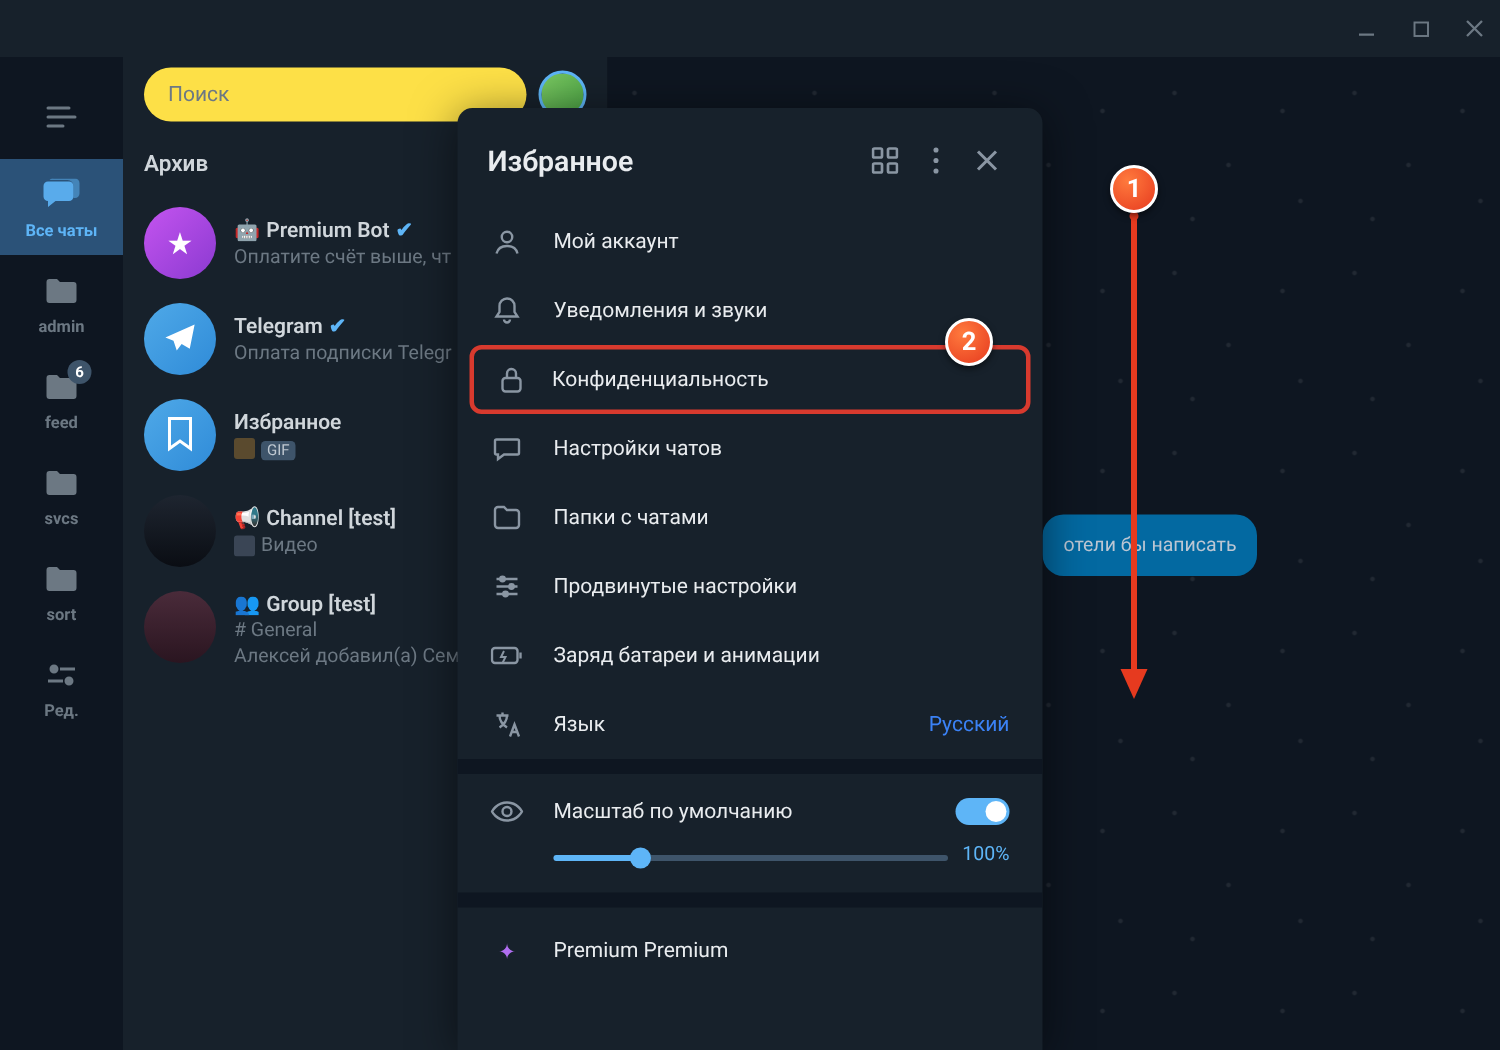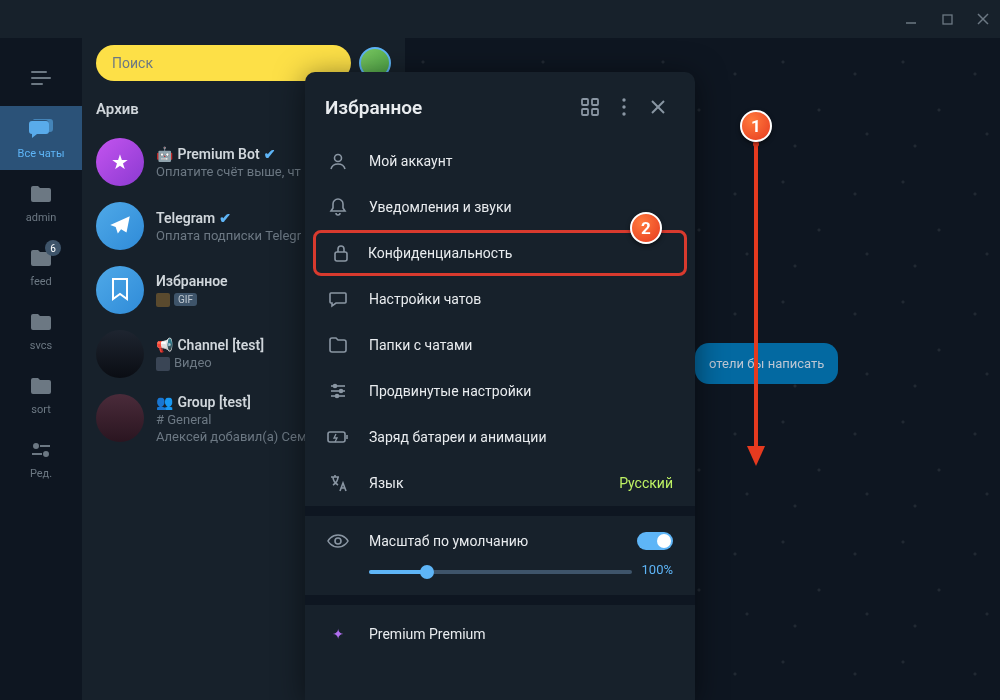--- a/index.html
+++ b/index.html
@@ -1,21 +1,21 @@
 <!DOCTYPE html>
 <html><head>
 <meta charset="utf-8">
 <style>
 * { margin: 0; padding: 0; box-sizing: border-box; font-family: -apple-system, BlinkMacSystemFont, "Segoe UI", Roboto, sans-serif; }
 body { background: #0e1621; width: 1000px; height: 700px; overflow: hidden; position: relative; }
 
 .window-frame { position: absolute; top: 0; left: 0; right: 0; height: 38px; background: #17212b; display: flex; justify-content: flex-end; align-items: center; padding: 0 10px; gap: 22px; }
 .window-btn { width: 14px; height: 14px; color: #6c7883; cursor: pointer; display: flex; align-items: center; justify-content: center; }
 
-.sidebar-nav { position: absolute; left: 0; top: 38px; width: 82px; bottom: 0; background: #0e1621; padding-top: 20px; }
+.sidebar-nav { position: absolute; left: 0; top: 38px; width: 82px; bottom: 0; background: #0e1621; padding-top: 20px; font-weight: bold; }
 .menu-toggle { width: 100%; height: 40px; display: flex; align-items: center; justify-content: center; color: #6c7883; margin-bottom: 8px; }
 .nav-item { width: 100%; height: 64px; display: flex; flex-direction: column; align-items: center; justify-content: center; color: #6c7883; font-size: 11px; gap: 3px; cursor: pointer; }
 .nav-item.active { background: #2b5278; border-radius: 0; color: #5eb5f7; }
 .nav-item.active .nav-label { color: #5eb5f7; }
 .nav-icon { width: 28px; height: 28px; display: flex; align-items: center; justify-content: center; position: relative; }
 .nav-label { font-size: 11px; }
 .badge { position: absolute; top: -4px; right: -6px; background: #3e546a; color: #fff; border-radius: 9px; min-width: 16px; height: 16px; font-size: 10px; display: flex; align-items: center; justify-content: center; padding: 0 4px; }
 
 .chat-list { position: absolute; left: 82px; top: 38px; width: 323px; bottom: 0; background: #17212b; }
 .search-bar { height: 50px; display: flex; align-items: center; padding: 0 14px; }
@@ -49,21 +49,21 @@
 
 .settings-modal { position: absolute; left: 305px; top: 72px; width: 390px; bottom: 0; background: #17212b; border-radius: 10px 10px 0 0; box-shadow: 0 4px 30px rgba(0,0,0,0.5); z-index: 10; overflow: hidden; display: flex; flex-direction: column; }
 .modal-header { display: flex; align-items: center; padding: 18px 20px 14px; }
 .modal-title { flex: 1; color: #e9ecef; font-size: 19px; font-weight: 600; }
 .header-btn { width: 34px; height: 34px; display: flex; align-items: center; justify-content: center; color: #8a96a3; cursor: pointer; }
 
 .settings-list { flex: 1; overflow-y: auto; }
 .settings-item { display: flex; align-items: center; padding: 12px 22px; gap: 20px; color: #e9ecef; font-size: 14px; cursor: pointer; }
 .settings-icon { width: 22px; height: 22px; color: #8a96a3; display: flex; align-items: center; justify-content: center; flex-shrink: 0; }
 .settings-label { flex: 1; }
-.settings-value { color: #bef264; font-size: 14px; }
+.settings-value { color: #3b82f6; font-size: 14px; }
 .highlight-box { border: 3px solid #d83a2e; border-radius: 8px; margin: 0 8px; padding: 9px 14px !important; gap: 16px; }
 
 .section-divider { height: 10px; background: #0e1621; }
 .scale-section { padding: 14px 22px 18px; }
 .scale-row { display: flex; align-items: center; gap: 20px; }
 .scale-slider { flex: 1; height: 4px; background: #3e546a; border-radius: 2px; position: relative; margin-top: 14px; margin-left: 42px; }
 .scale-fill { position: absolute; left: 0; top: 0; bottom: 0; width: 22%; background: #5eb5f7; border-radius: 2px; }
 .scale-thumb { position: absolute; left: 22%; top: 50%; transform: translate(-50%,-50%); width: 14px; height: 14px; background: #5eb5f7; border-radius: 50%; }
 .scale-pct { color: #5eb5f7; font-size: 13px; margin-left: 10px; margin-top: 10px; }
 .toggle { width: 36px; height: 18px; background: #5eb5f7; border-radius: 9px; position: relative; }

